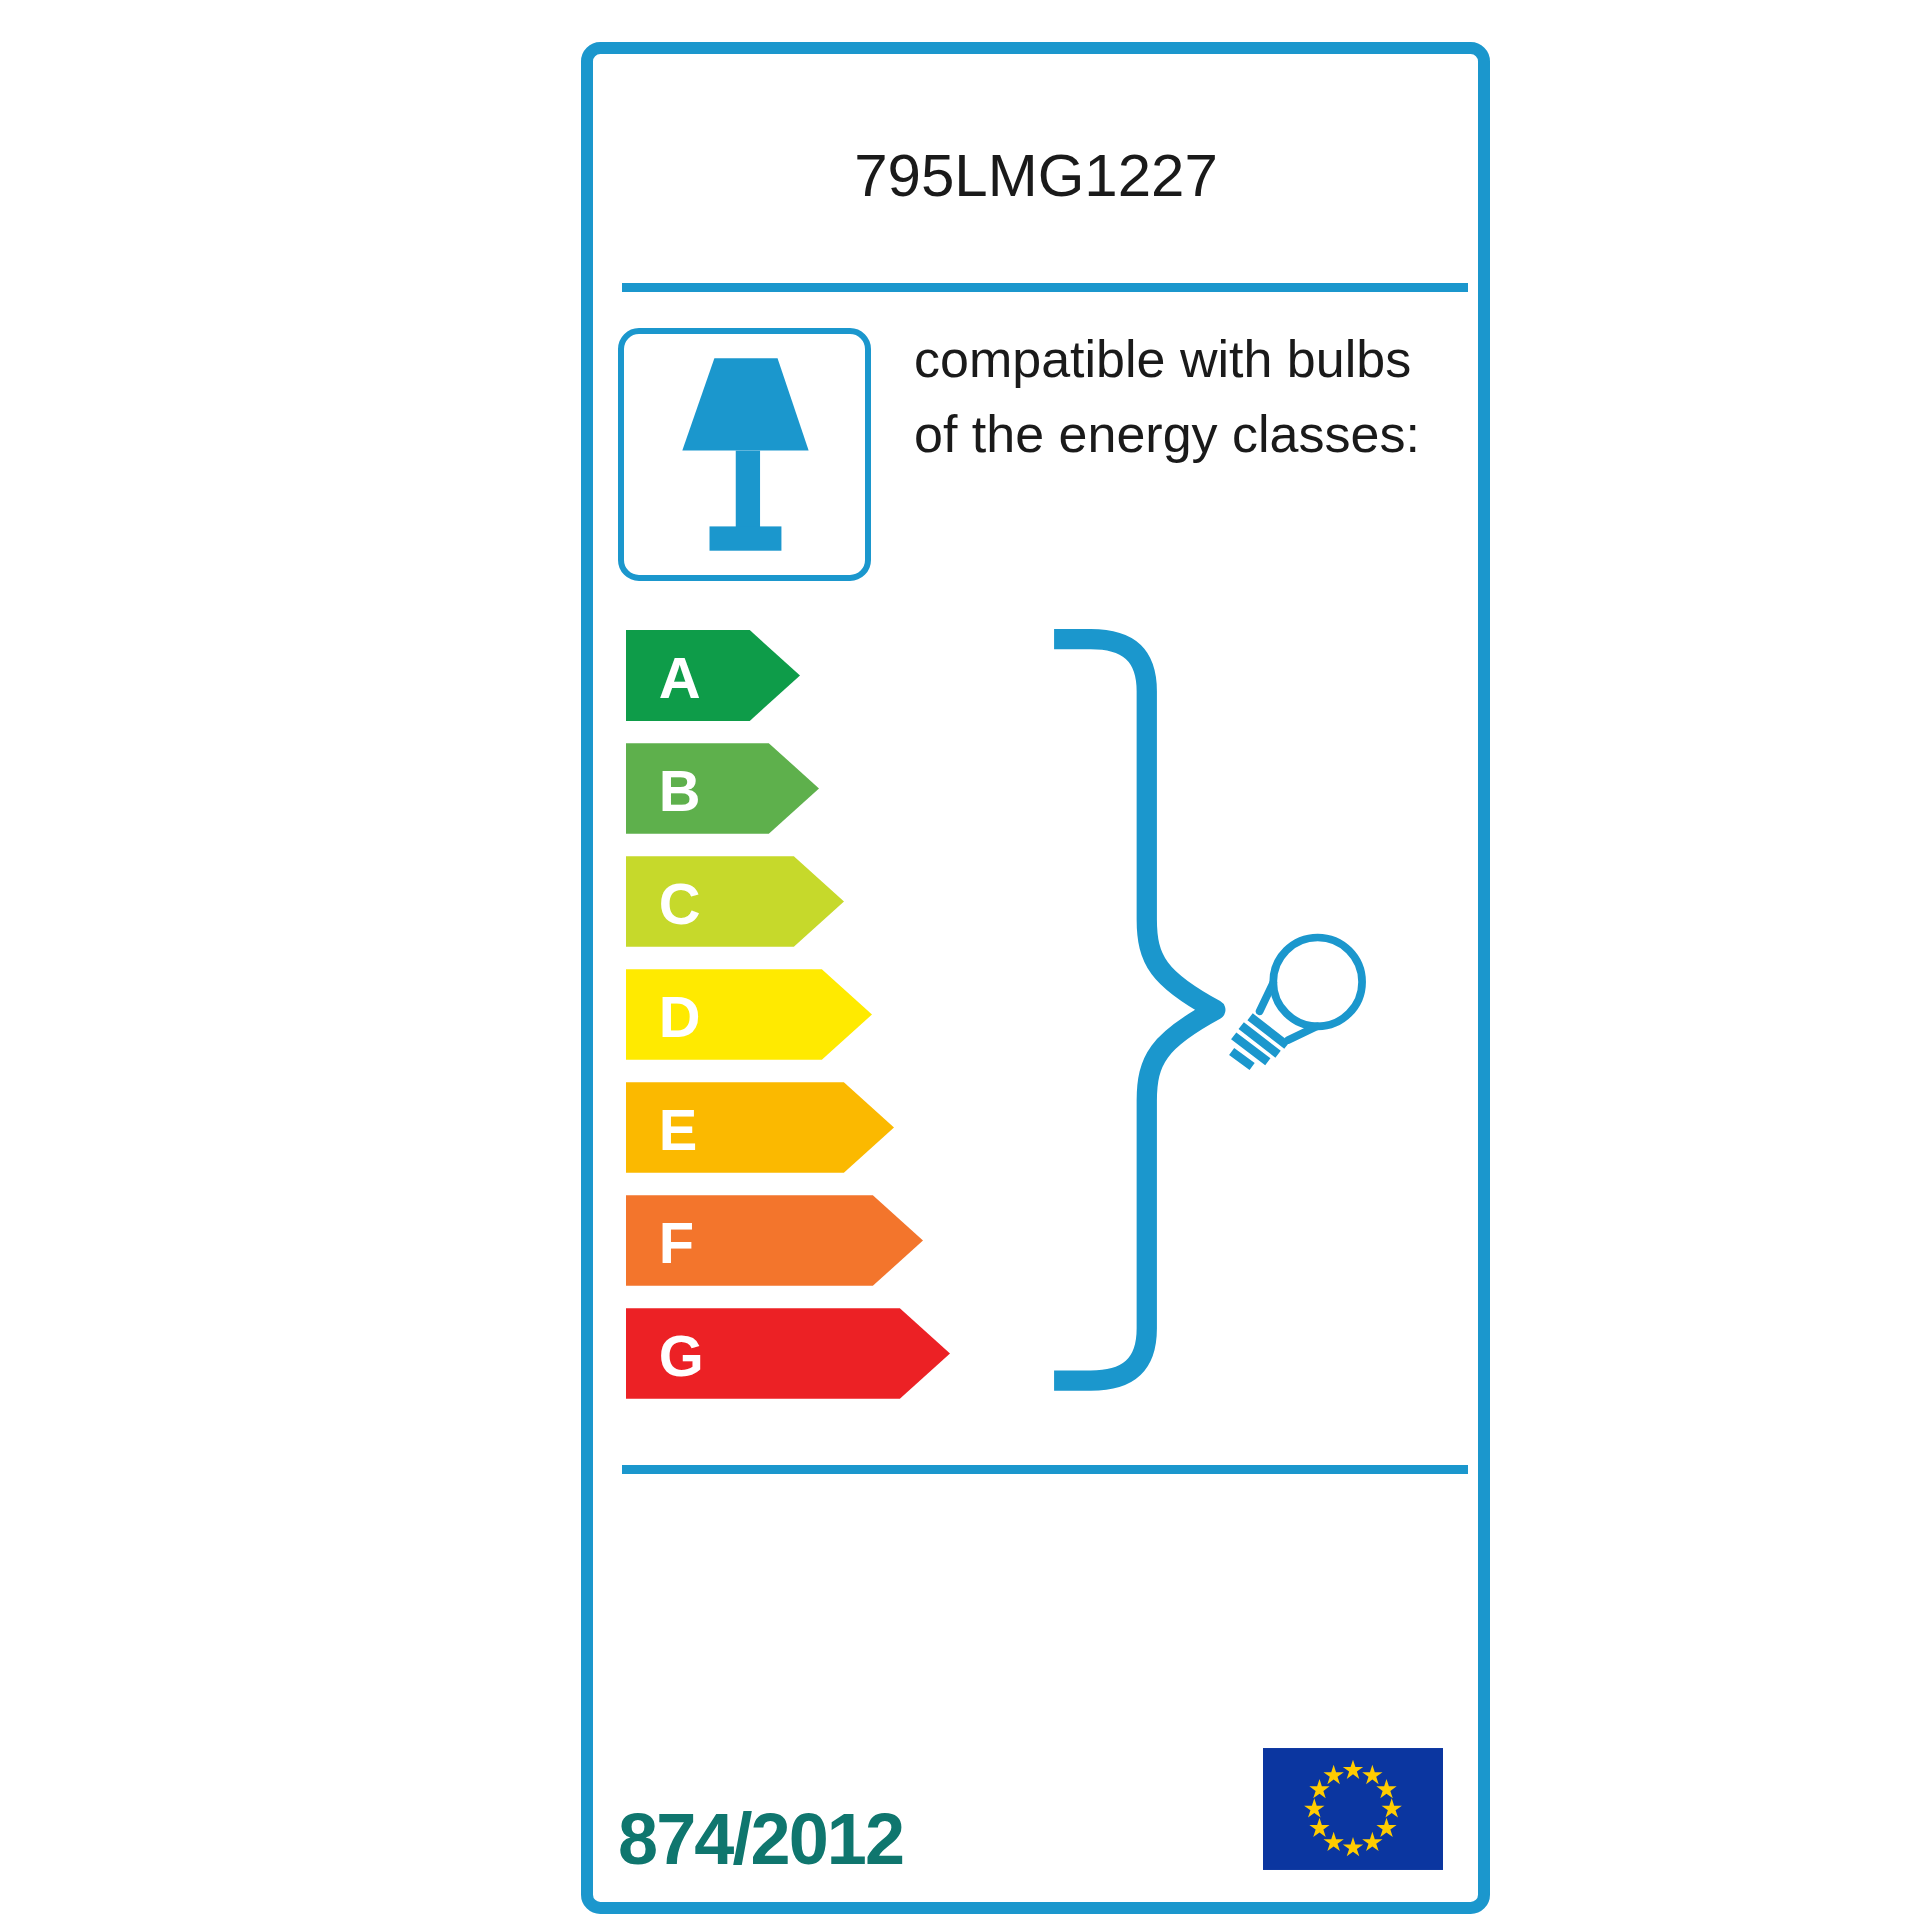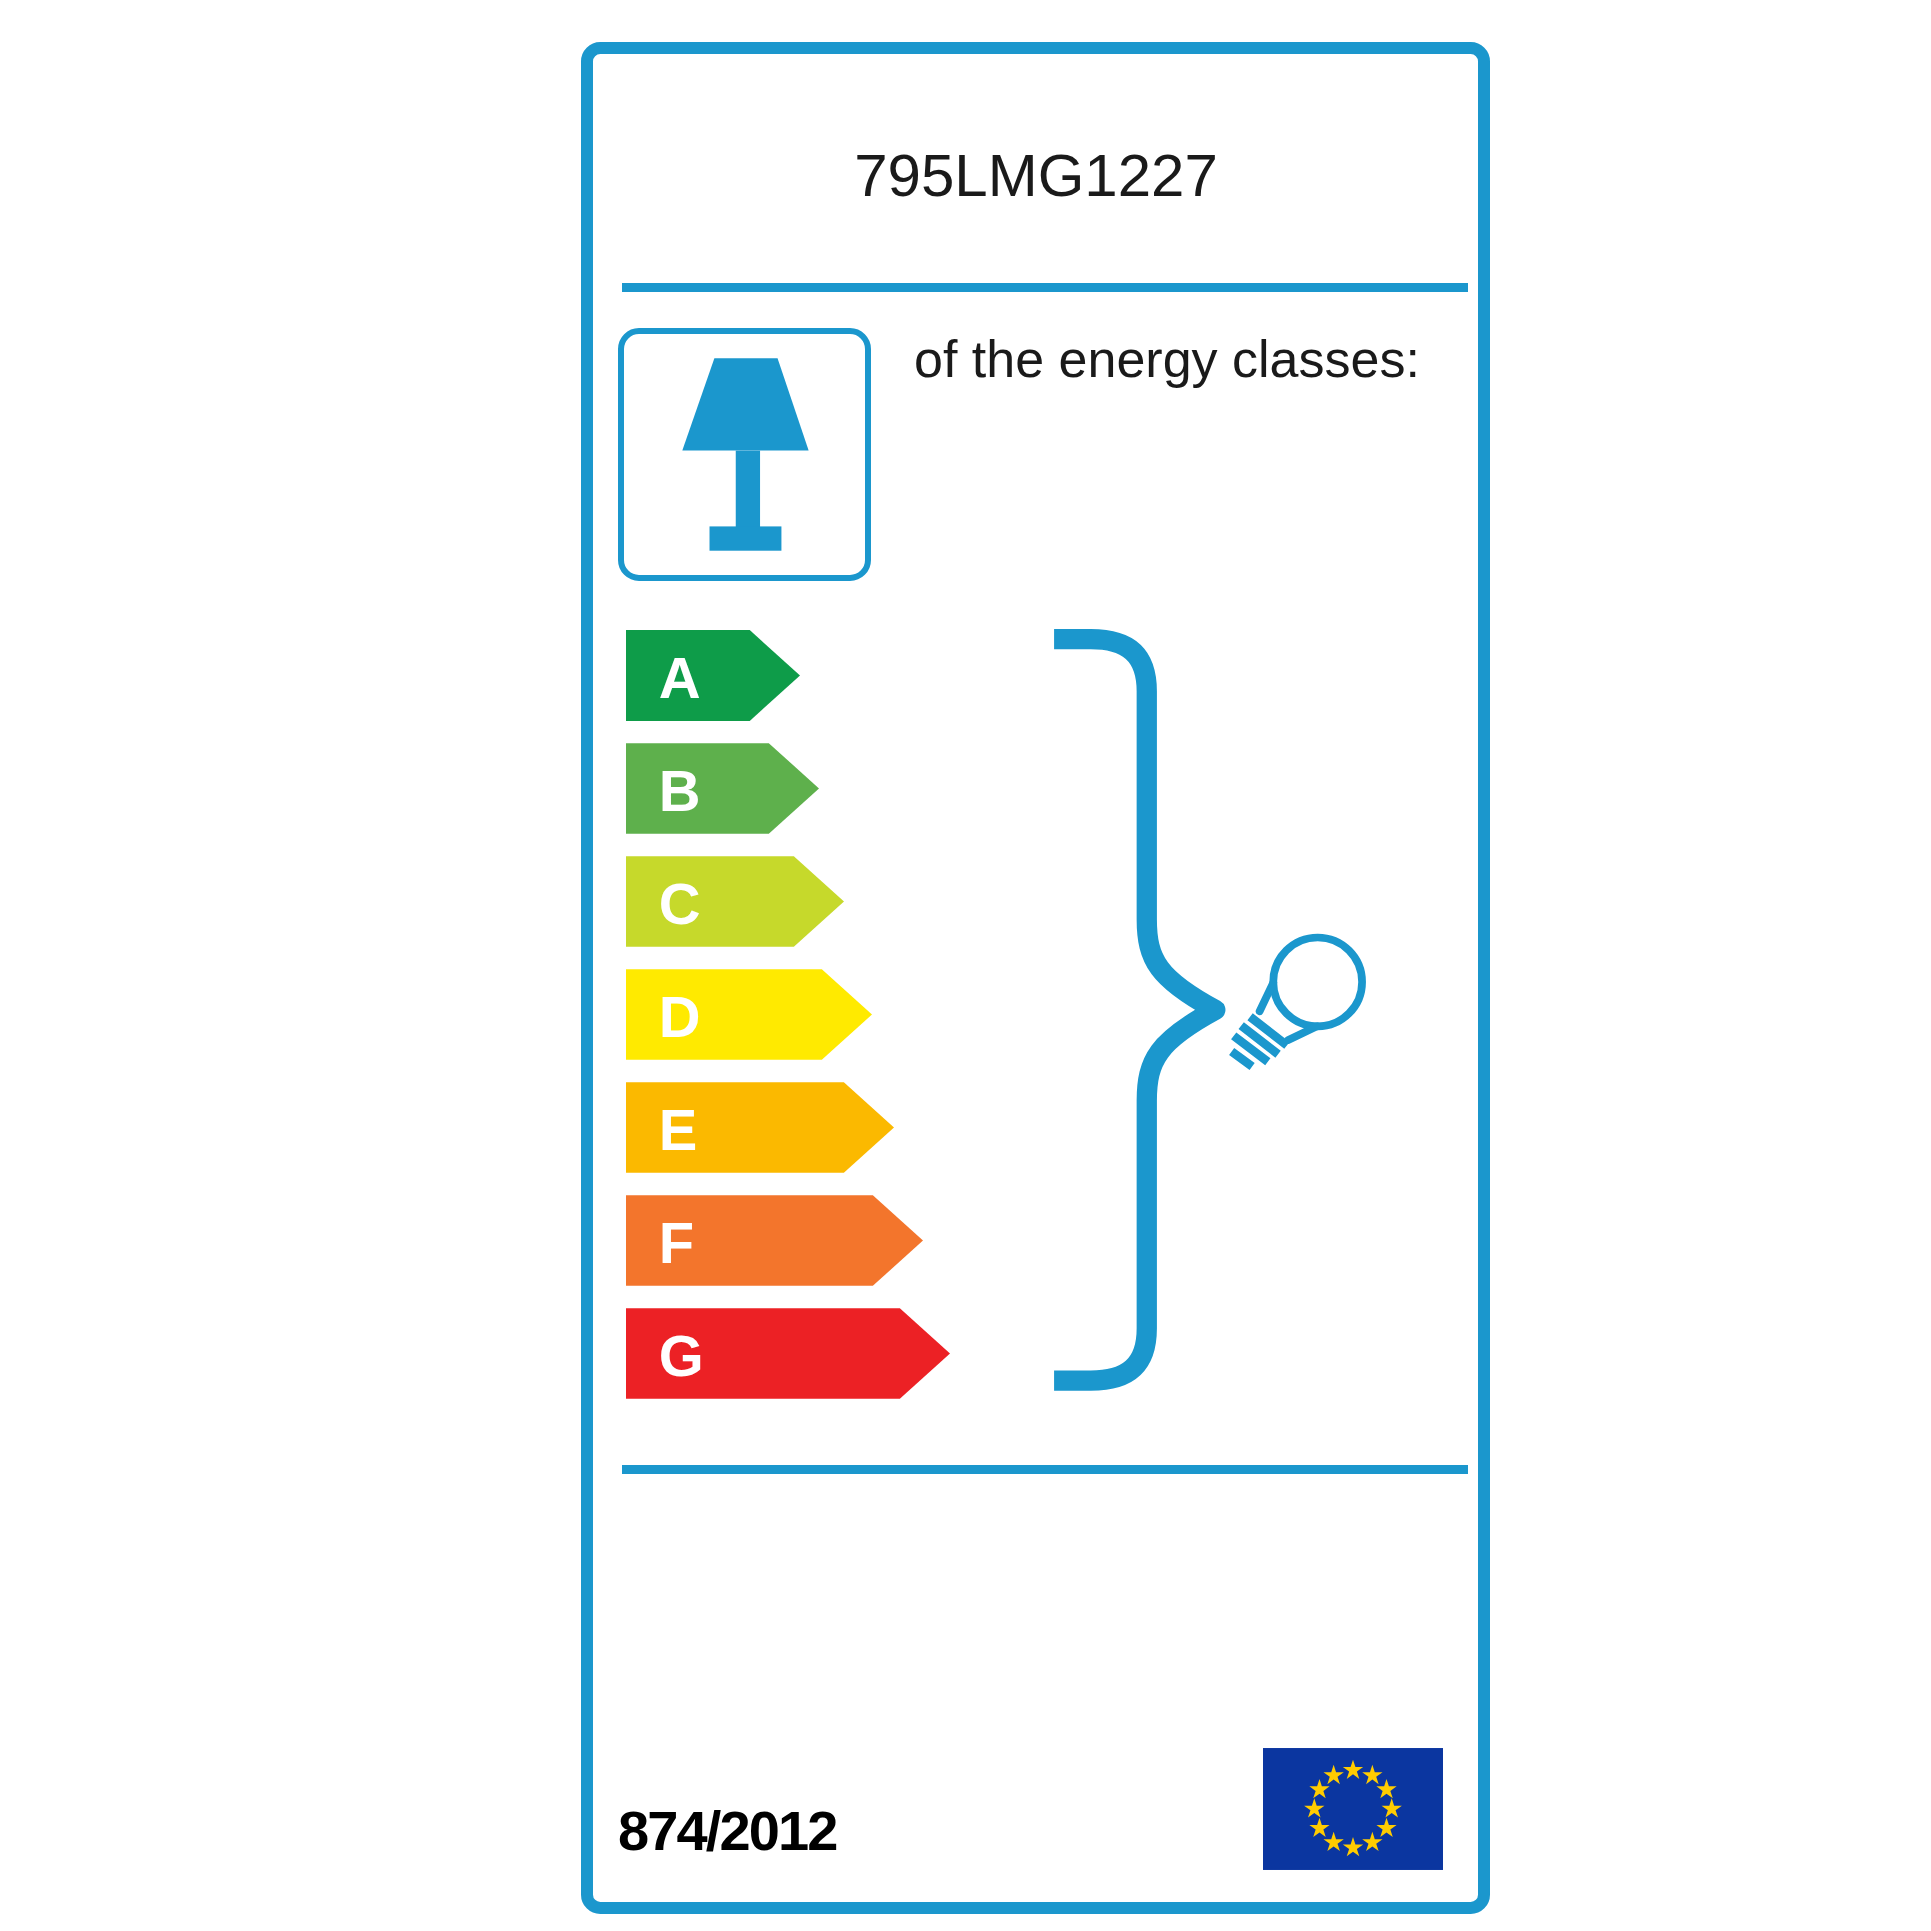--- a/index.html
+++ b/index.html
@@ -14,22 +14,22 @@
   .divider-bottom{top:1465px;}
   .lamp-box{position:absolute;left:597px;top:328px;width:253px;height:253px;box-sizing:border-box;
             border:6.8px solid var(--accent);border-radius:21px;background:#fff;}
   .lamp-box svg{display:block;width:100%;height:100%;color:var(--accent);}
   .desc{position:absolute;left:893px;top:322px;font-size:52px;line-height:75px;color:#1a1a1a;}
   .scale{position:absolute;left:605px;top:630px;width:328px;height:772px;}
   .arrow{position:absolute;left:0;}
   .arrow svg{display:block;}
   .decor{position:absolute;left:0;top:0;width:1931px;height:1931px;color:var(--accent);
          pointer-events:none;}
-  .regulation{position:absolute;left:597px;top:1798px;font-size:56px;font-weight:bold;
-              letter-spacing:-1.9px;color:#000000;}
+  .regulation{position:absolute;left:597px;top:1798px;font-size:72px;font-weight:bold;
+              letter-spacing:-1.9px;color:#0f766e;}
   .eu-flag{position:absolute;left:1242px;top:1748px;width:180px;height:122px;}
   .eu-flag svg{display:block;}
 </style>
 </head>
 <body>
 
 <div class="canvas">
 
   <div class="frame"></div>
 
@@ -39,20 +39,21 @@
 
   <div class="lamp-box">
     <svg viewBox="0 0 248 248">
       <polygon points="93,25 158,25 190,120 60,120" fill="currentColor"></polygon>
       <rect x="115" y="120" width="25" height="101" fill="currentColor"></rect>
       <rect x="88" y="198" width="74" height="25" fill="currentColor"></rect>
     </svg>
   </div>
 
   <div class="desc">
+    <div>compatible with bulbs</div>
     <div>of the energy classes:</div>
   </div>
 
   <div class="scale" id="scale">
       <div class="arrow" style="top: 0px;">
         <svg width="174" height="91" viewBox="0 0 180 94">
           <polygon points="0,0 128,0 180,47 128,94 0,94" fill="#0E9C49"></polygon>
           <text x="34" y="70" style="font:bold 60px &quot;Liberation Sans&quot;,sans-serif;" fill="#FFFFFF">A</text>
         </svg>
       </div>

